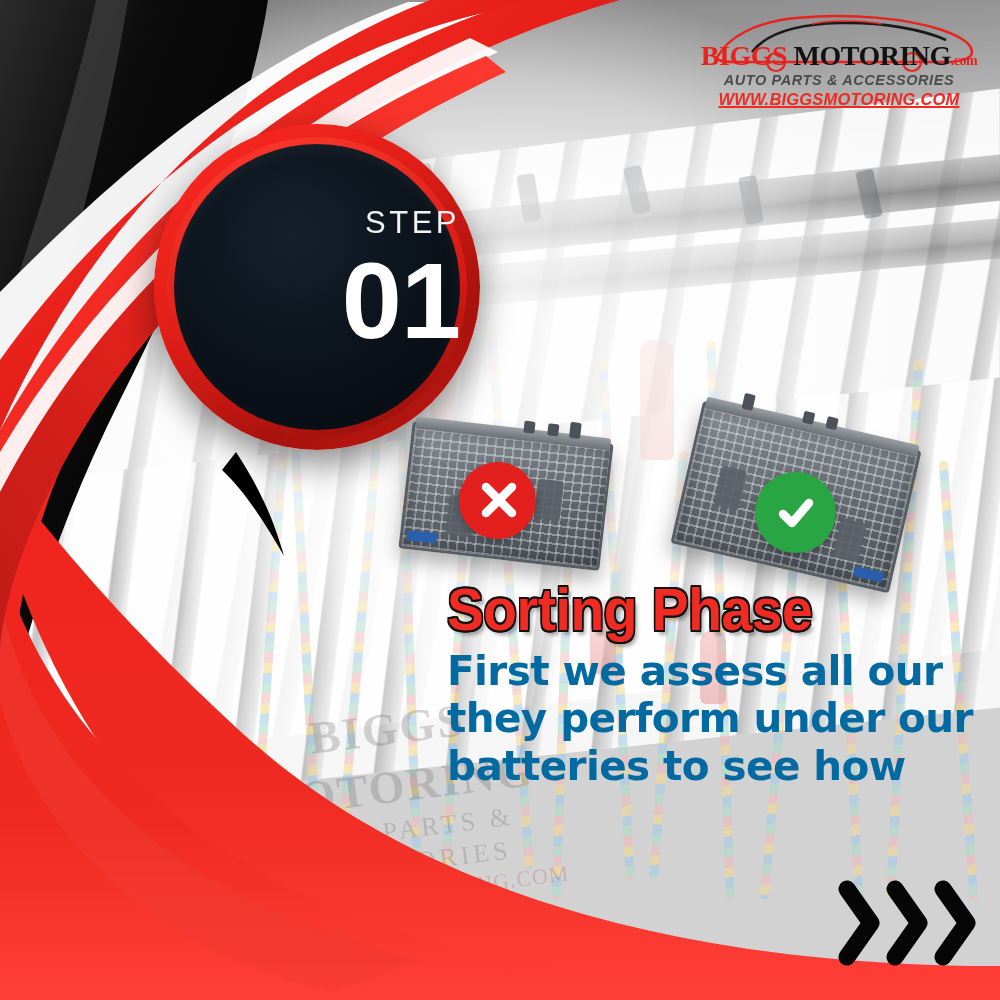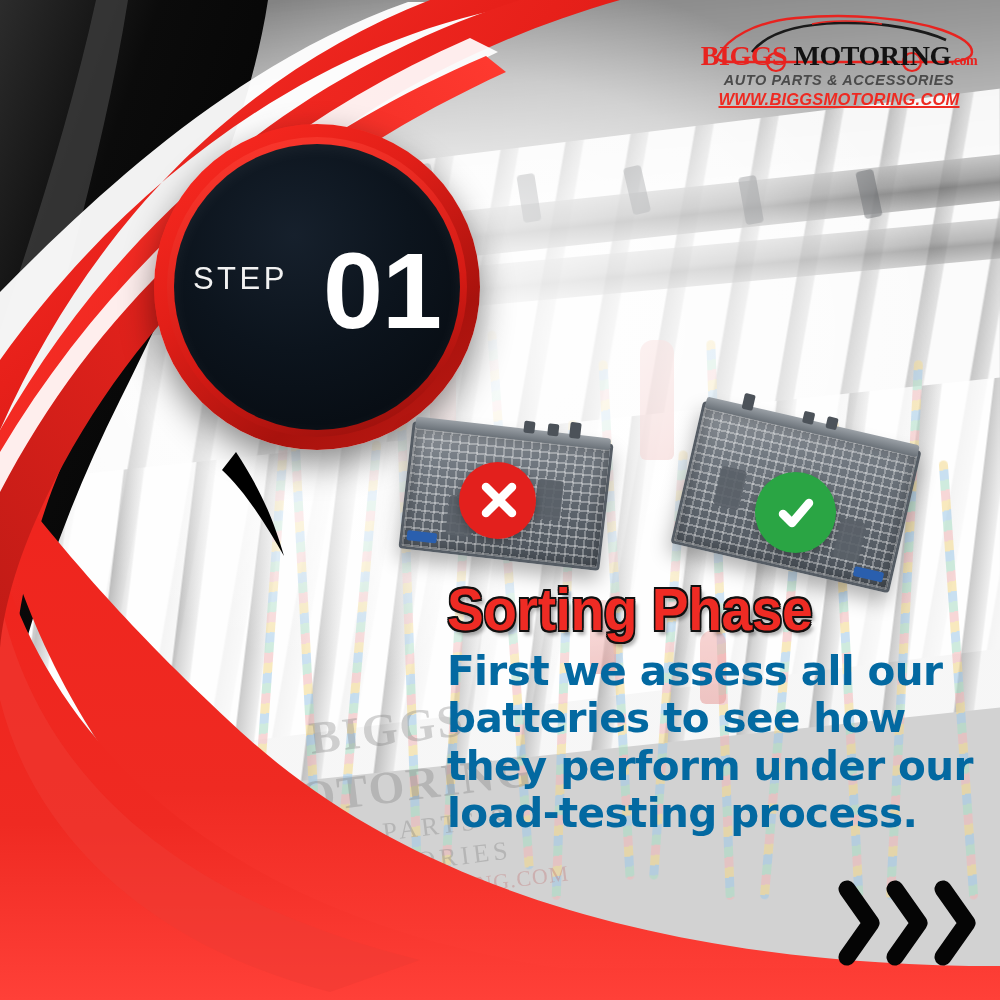--- a/index.html
+++ b/index.html
@@ -86,21 +86,21 @@
 
   
   .badge{position:absolute;left:154px;top:124px;width:326px;height:326px;}
   .badge .ring{position:absolute;inset:0;border-radius:50%;
     background:linear-gradient(145deg,#ff2b22 0%,#e21f18 38%,#a8120d 72%,#c01a14 100%);
     box-shadow:0 14px 34px rgba(0,0,0,.45);}
   .badge .ring2{position:absolute;left:13px;top:13px;right:13px;bottom:13px;border-radius:50%;
     background:linear-gradient(160deg,#ff3b30,#d51a14 60%,#8e0f0b);}
   .badge .core{position:absolute;left:20px;top:20px;right:20px;bottom:20px;border-radius:50%;
     background:radial-gradient(circle at 42% 32%,#16202c 0%,#0c141d 45%,#05090e 100%);
-    display:flex;flex-direction:row;align-items:center;justify-content:center;
+    display:flex;flex-direction:column;align-items:flex-end;justify-content:center;
     box-shadow:inset 0 4px 16px rgba(255,255,255,.06);}
   .badge .steplabel{color:#f2f2f2;font-size:31px;letter-spacing:3.5px;font-weight:400;
     margin-top:-16px;}
   .badge .stepnum{color:#ffffff;font-size:108px;font-weight:bold;letter-spacing:-1px;
     line-height:.96;margin-top:8px;margin-left:35px;}
 
   
   .module{position:absolute;border-radius:4px;
     background:
       repeating-linear-gradient(0deg, rgba(255,255,255,.35) 0 2px, rgba(255,255,255,0) 2px 9px),
@@ -308,23 +308,22 @@
   <div class="mark" id="mark-approve">
     <svg width="48" height="48" viewBox="0 0 48 48" aria-hidden="true">
       <path d="M11,25 L20,34 L37,14" fill="none" stroke="#ffffff" stroke-width="8.5" stroke-linecap="round" stroke-linejoin="round"></path>
     </svg>
   </div>
 
   <div class="textblock">
     <div class="title">Sorting Phase</div>
     <div class="body">
       <span class="ln">First we assess all our</span>
+      <span class="ln">they perform under our</span>
       <span class="ln">batteries to see how</span>
-      <span class="ln">they perform under our</span>
-      <span class="ln">load-testing process.</span>
     </div>
   </div>
 
   <div class="chevrons">
     <svg width="44" height="86" viewBox="0 0 44 86">
       <path d="M9,9 L33,43 L9,77" fill="none" stroke="#050505" stroke-width="17" stroke-linecap="round" stroke-linejoin="round"></path>
     </svg>
     <svg width="44" height="86" viewBox="0 0 44 86">
       <path d="M9,9 L33,43 L9,77" fill="none" stroke="#050505" stroke-width="17" stroke-linecap="round" stroke-linejoin="round"></path>
     </svg>

